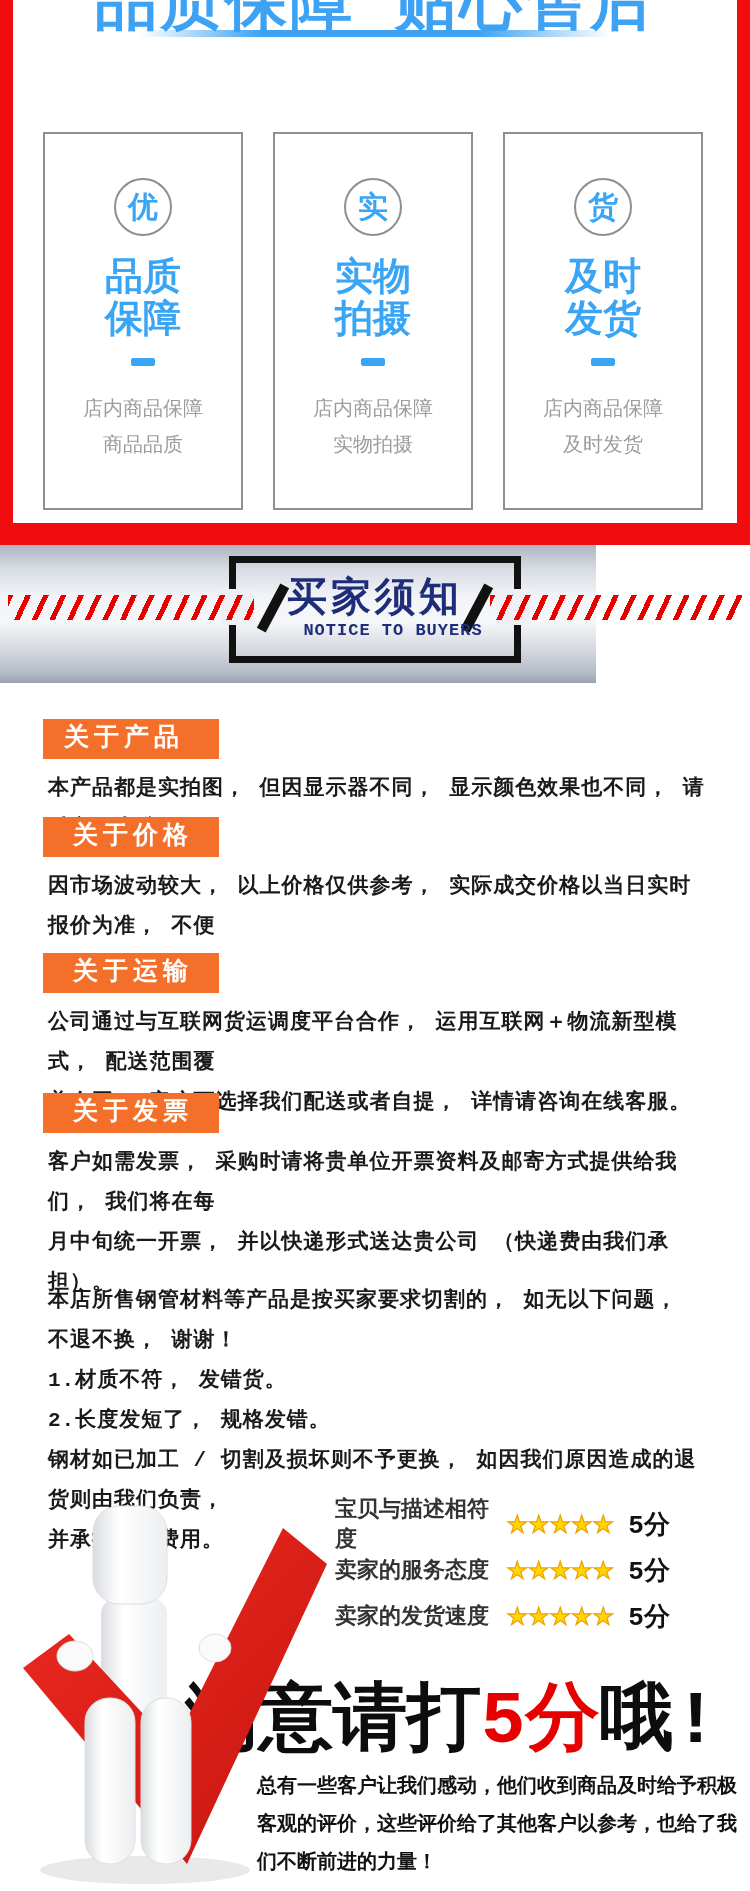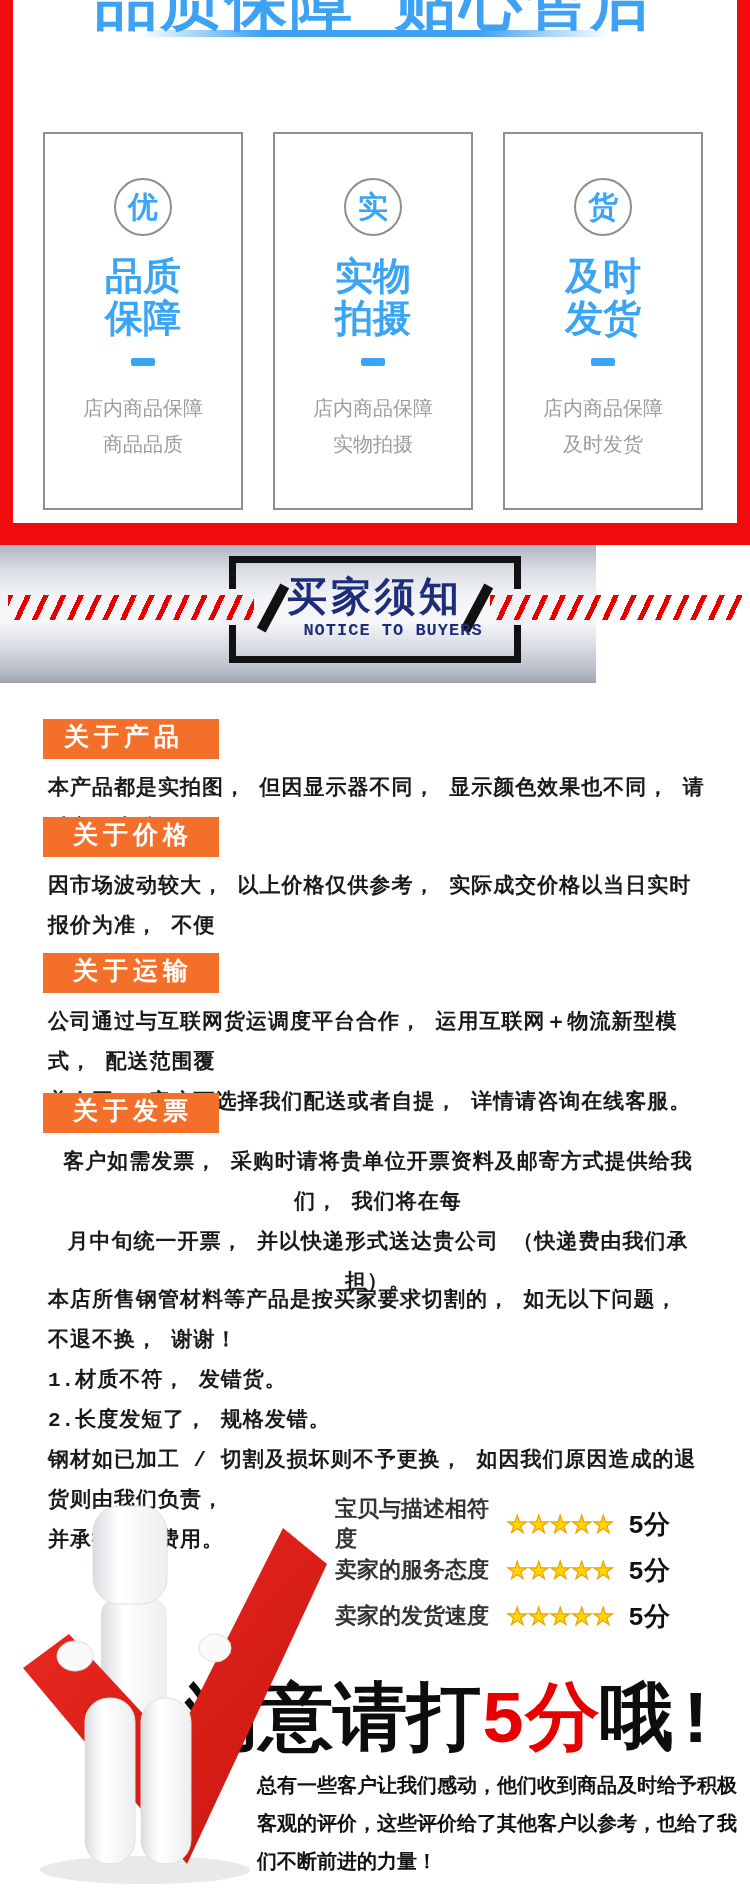--- a/index.html
+++ b/index.html
@@ -48,21 +48,21 @@
 
   
   .section-head{position:absolute;left:43px;width:176px;height:40px;background:#f4702a;
                 color:#ffffff;font-size:25px;font-weight:bold;line-height:40px;
                 padding-left:30px;letter-spacing:5px;box-sizing:border-box;}
   .section-body{position:absolute;left:48px;width:660px;font-size:21px;font-weight:bold;color:#1a1a1a;
                 line-height:40px;letter-spacing:1px;white-space:pre-line;}
   .h1{top:719px;padding-left:21px;} .b1{top:769px;}
   .h2{top:817px;} .b2{top:867px;}
   .h3{top:953px;} .b3{top:1003px;}
-  .h4{top:1093px;} .b4{top:1143px;text-align:center;}
+  .h4{top:1093px;} .b4{top:1143px;}
   .h5{top:1231px;} .b5{top:1281px;}
 
   
   .rating-row{position:absolute;left:335px;height:40px;display:flex;align-items:center;}
   .r1{top:1504px;} .r2{top:1550px;} .r3{top:1596px;}
   .rating-label{width:172px;font-size:22px;font-weight:bold;color:#333333;}
   .stars{font-size:34px;letter-spacing:1px;color:#ffd700;line-height:34px;
          -webkit-text-stroke:1.2px #ef9f00;}
   .score{margin-left:14px;font-size:26px;font-weight:bold;color:#111111;}
 

